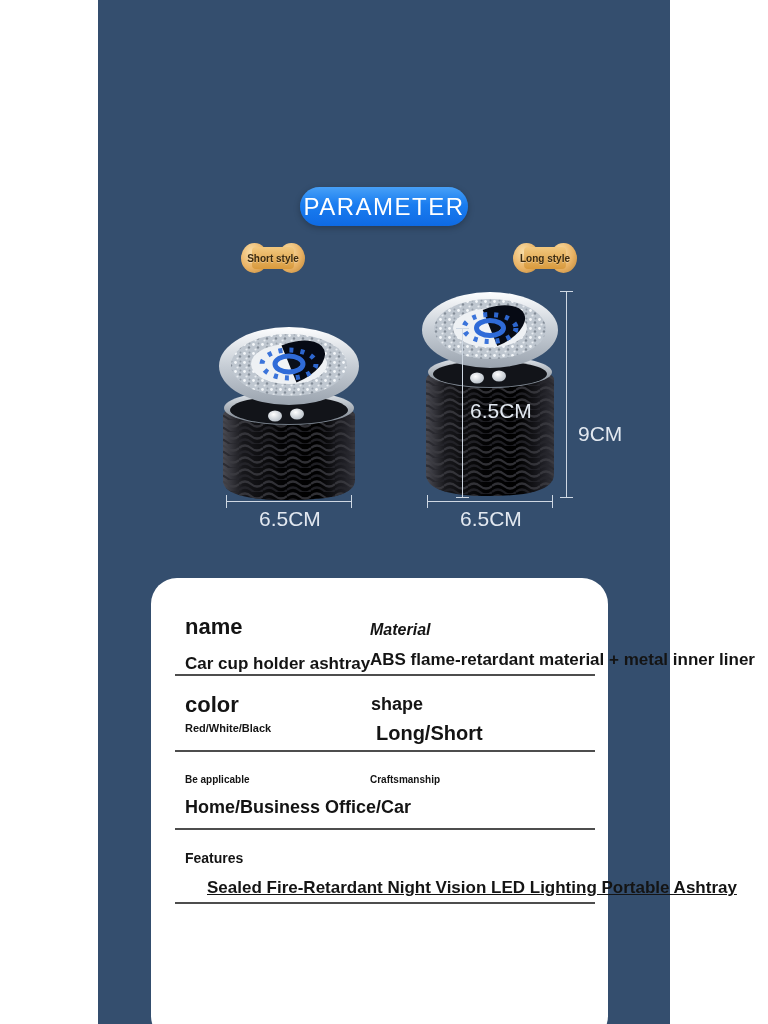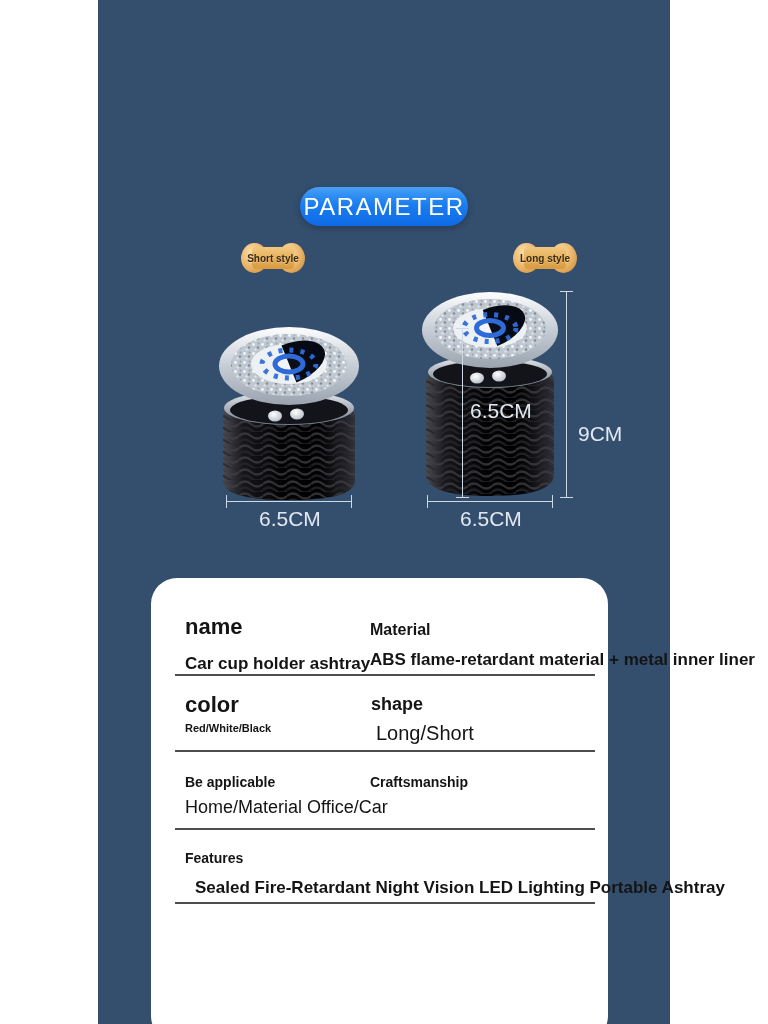--- a/index.html
+++ b/index.html
@@ -50,22 +50,22 @@
   .dim-long-v-label { left:480px; top:384px;margin-top:38px; }
   .dim-long-h { left:329px; top:495px; width:126px; }
   .dim-long-h-label { left:362px; top:507px; width:60px; text-align:center; }
 
   .spec-card { position:absolute; left:53px; top:578px; width:457px; height:464px;
     background:#ffffff; border-radius:26px; color:#141414; }
   .spec-card .abs { position:absolute; white-space:nowrap; }
   .divider { position:absolute; left:24px; width:420px; height:2px; background:#4d4d4d; }
   .lbl-big { font-size:22px; font-weight:bold; }
   .lbl-med { font-size:16px; font-weight:bold; }
-  .lbl-sm  { font-size:14px;  font-weight:bold; }
-  .val-lg  { font-size:18px; font-weight:normal; }
+  .lbl-sm  { font-size:10px;  font-weight:bold; }
+  .val-lg  { font-size:18px; font-weight:bold; }
   .val-md  { font-size:17px; font-weight:bold;margin-top:12px; }
   .val-sm  { font-size:11px; font-weight:bold; }
   .val-xs  { font-size:17px; font-weight:bold; }
 </style>
 </head>
 <body>
 
 <svg width="0" height="0" style="position:absolute" aria-hidden="true">
   <defs>
     <linearGradient id="bodyGrad" x1="0" y1="0" x2="1" y2="0">
@@ -182,34 +182,34 @@
     <div class="dim-h dim-long-h">
       <span class="cap l"></span>
       <span class="line"></span>
       <span class="cap r"></span>
     </div>
     <div class="dim-label dim-long-h-label">6.5CM</div>
 
     <div class="spec-card">
       <div class="abs lbl-big" style="left:34px; top:36px;">name</div>
       <div class="abs val-md" style="left:34px; top:64px;">Car cup holder ashtray</div>
-      <div class="abs lbl-med" style="left:219px; top:43px;">Material</div>
+      <div class="abs lbl-med" style="left:219px; top:43px;font-style:italic;">Material</div>
       <div class="abs val-xs" style="left:219px; top:72px;">ABS flame-retardant material + metal inner liner</div>
       <div class="divider" style="top:96px;"></div>
 
       <div class="abs lbl-big" style="left:34px; top:114px;">color</div>
       <div class="abs val-sm" style="left:34px; top:144px;">Red/White/Black</div>
       <div class="abs lbl-med" style="left:220px; top:116px; font-size:18px;">shape</div>
       <div class="abs val-lg" style="left:225px; top:144px; font-size:20px;">Long/Short</div>
       <div class="divider" style="top:172px;"></div>
 
       <div class="abs lbl-sm" style="left:34px; top:196px;">Be applicable</div>
-      <div class="abs val-lg" style="left:34px; top:219px;">Home/Material Office/Car</div>
+      <div class="abs val-lg" style="left:34px; top:219px;">Home/Business Office/Car</div>
       <div class="abs lbl-sm" style="left:219px; top:196px;">Craftsmanship</div>
       <div class="divider" style="top:250px;"></div>
 
       <div class="abs lbl-med" style="left:34px; top:272px; font-size:14px;">Features</div>
-      <div class="abs val-xs" style="left:44px; top:300px;">Sealed Fire-Retardant Night Vision LED Lighting Portable Ashtray</div>
+      <div class="abs val-xs" style="left:56px; top:300px;text-decoration:underline;">Sealed Fire-Retardant Night Vision LED Lighting Portable Ashtray</div>
       <div class="divider" style="top:324px;"></div>
     </div>
 
   </div>
 </div>
 
 </body></html>

